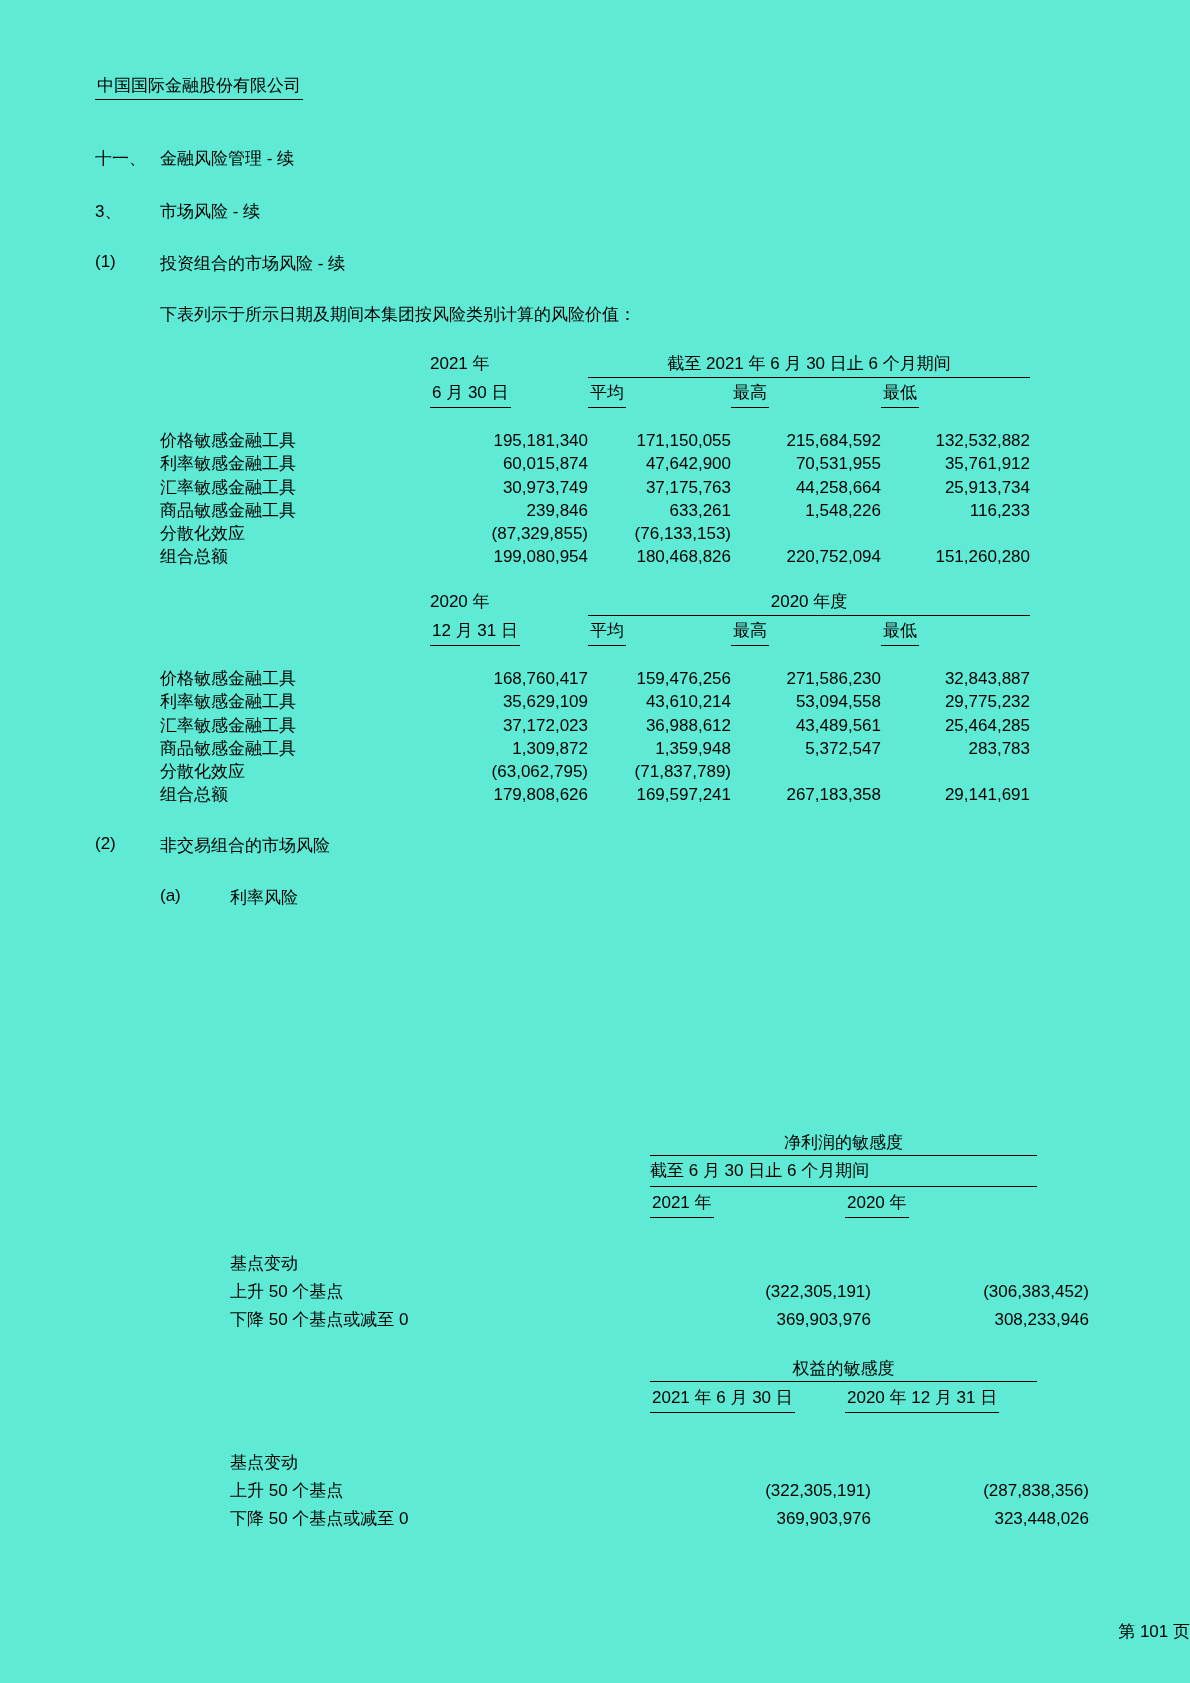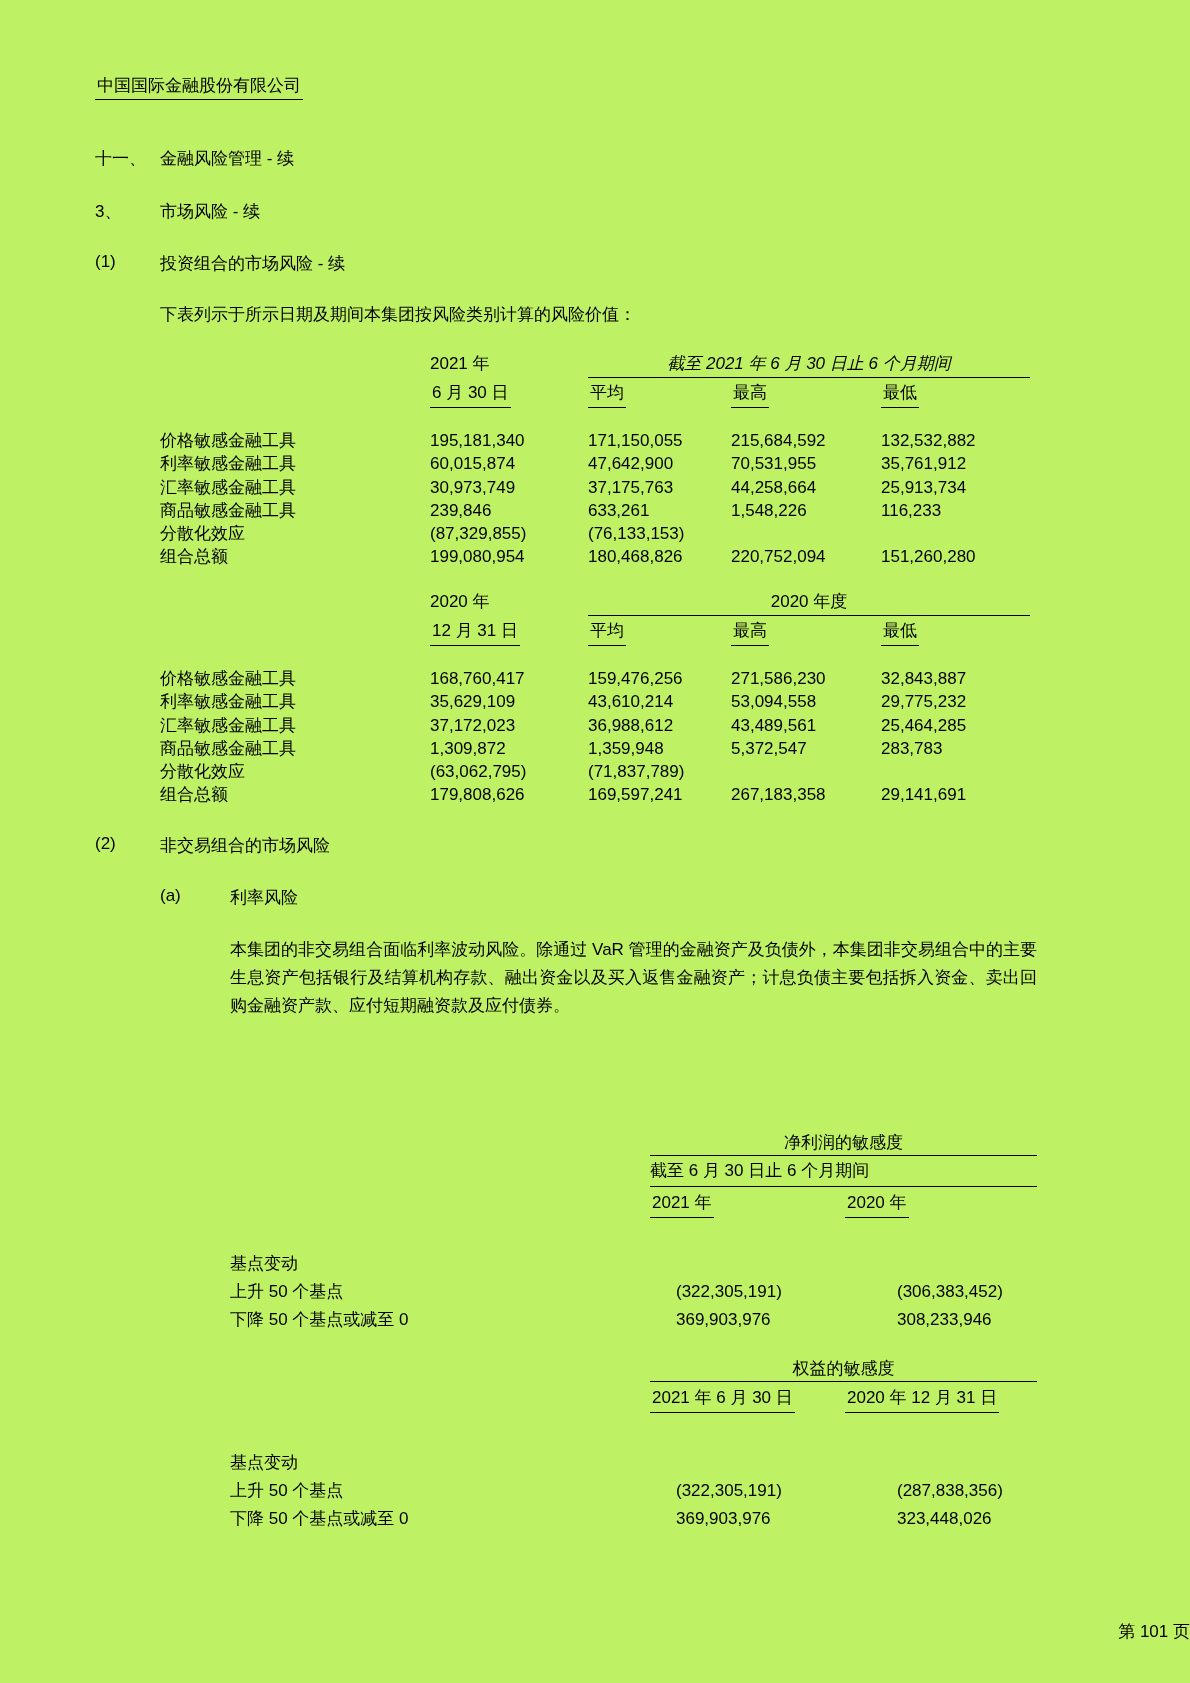--- a/index.html
+++ b/index.html
@@ -1,36 +1,36 @@
 <!DOCTYPE html>
 <html><head>
 <meta charset="utf-8">
 <style>
   html,body { margin:0; padding:0; background:#e8e8e8; }
   .page {
     position:relative; width:1190px; height:1683px; margin:0 auto;
-    background:#bef264; color:#000;
+    background:#5eead4; color:#000;
     font-family:"Liberation Sans","DejaVu Sans",sans-serif;
     font-size:17px;
   }
   .abs { position:absolute; }
   .uline { display:inline-block; border-bottom:1px solid #000; padding:0 2px 2px 2px; }
   .heading { display:flex; }
   .heading .hnum { width:65px; flex:0 0 65px; }
   .heading.lvl2 .hnum { width:70px; flex:0 0 70px; }
 
   
   .g5 { display:grid; grid-template-columns:270px 158px 143px 150px 149px; }
   .vt-hrowA { height:26px; line-height:24px; }
   .vt-hrowA .span-cell { grid-column:2 / 6; text-align:center; border-bottom:1px solid #000; }
   .vt-hrowB { height:27px; line-height:24px; padding-top:3px; }
   .vt-body { margin-top:21px; }
   .vt-row { height:23.3px; line-height:23.3px; }
   .ctr { text-align:left; }
-  .num { }
+  .num { text-align:right; }
 
   
   .g3 { display:grid; grid-template-columns:420px 195px 192px; }
   .st-title { height:24px; line-height:22px; }
   .st-title .span-cell { grid-column:2 / 4; text-align:center; border-bottom:1px solid #000; }
   .st-period { height:31px; line-height:29px; }
   .st-period .span-cell { grid-column:2 / 4; text-align:left; border-bottom:1px solid #000; }
   .st-head { height:28px; line-height:25px; padding-top:3px; }
   .st-body { margin-top:32px; }
   .st-body2 { margin-top:36px; }
@@ -62,21 +62,21 @@
     <span class="hnum">(1)</span>
     <span>投资组合的市场风险 - 续</span>
   </div>
 
   <div class="abs" style="left:160px; top:303px;">下表列示于所示日期及期间本集团按风险类别计算的风险价值：</div>
 
   <div class="abs" style="left:160px; top:352px; width:870px;">
     <div class="g5 vt-hrowA">
       <div></div>
       <div class="ctr" style="border-bottom:none;">2021 年</div>
-      <div class="span-cell" style="grid-column:3/6;font-style:italic;">截至 2021 年 6 月 30 日止 6 个月期间</div>
+      <div class="span-cell" style="grid-column:3/6;">截至 2021 年 6 月 30 日止 6 个月期间</div>
     </div>
     <div class="g5 vt-hrowB">
       <div></div>
       <div class="ctr"><span class="uline">6 月 30 日</span></div>
       <div class="ctr"><span class="uline">平均</span></div>
       <div class="ctr"><span class="uline">最高</span></div>
       <div class="ctr"><span class="uline">最低</span></div>
     </div>
     <div class="vt-body">
       <div class="g5 vt-row">
@@ -186,21 +186,20 @@
   <div class="abs heading" style="left:95px; top:834px;">
     <span class="hnum">(2)</span>
     <span>非交易组合的市场风险</span>
   </div>
 
   <div class="abs heading lvl2" style="left:160px; top:886px;">
     <span class="hnum">(a)</span>
     <span>利率风险</span>
   </div>
 
-  <div class="abs para" style="left:230px; top:936px;">本集团的非交易组合面临利率波动风险。除通过 VaR 管理的金融资产及负债外，本集团非交易组合中的主要生息资产包括银行及结算机构存款、融出资金以及买入返售金融资产；计息负债主要包括拆入资金、卖出回购金融资产款、应付短期融资款及应付债券。</div>
 
 
   <div class="abs" style="left:230px; top:1132px; width:807px;">
     <div class="g3 st-title">
       <div></div>
       <div class="span-cell">净利润的敏感度</div>
     </div>
     <div class="g3 st-period">
       <div></div>
       <div class="span-cell">截至 6 月 30 日止 6 个月期间</div>

